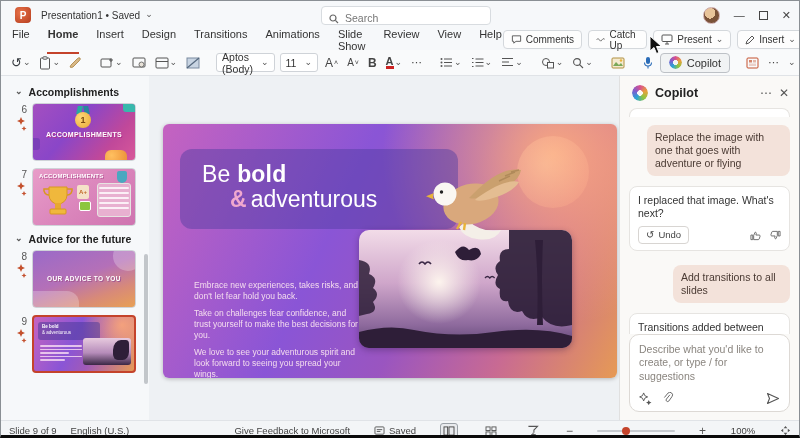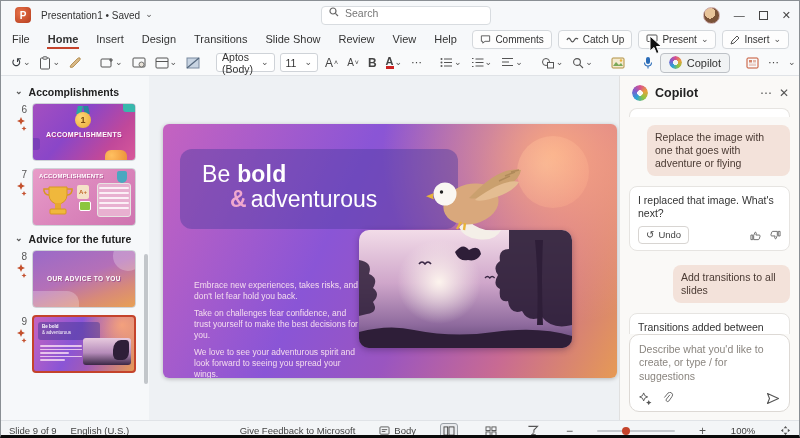--- a/index.html
+++ b/index.html
@@ -4,21 +4,21 @@
 <style>
   * { margin:0; padding:0; box-sizing:border-box; }
   html,body { width:800px; height:438px; overflow:hidden; }
   body { font-family:"Liberation Sans", sans-serif; background:#f6f8fa; border:1px solid #8a8f94; border-bottom:3px solid #0a0a0a; position:relative; }
 
   
   .titlebar { height:28px; display:flex; align-items:center; padding:0 8px; background:#f6f8fa; position:relative; }
   .ppt-icon { width:16px; height:16px; border-radius:4px; background:radial-gradient(circle at 35% 35%, #e8734a, #b53d1e); margin:0 10px 0 6px; color:#fff; font-size:10px; font-weight:bold; display:flex; align-items:center; justify-content:center; }
   .doc-title { font-size:10px; color:#333; display:flex; align-items:center; gap:5px; }
   .chev::after { content:"⌄"; font-size:9px; color:#555; position:relative; top:-2px; }
-  .searchbox { position:absolute; left:320px; top:5px; width:170px; height:19px; background:#fff; border:1px solid #d8dce0; border-radius:4px; display:flex; align-items:flex-start; padding:0 7px; gap:6px; }
+  .searchbox { position:absolute; left:320px; top:5px; width:170px; height:19px; background:#fff; border:1px solid #d8dce0; border-radius:4px; display:flex; align-items:flex-end; padding:0 7px; gap:6px; }
   .searchbox input { border:none; outline:none; font-size:10.5px; width:120px; background:transparent; color:#444; font-family:"Liberation Sans",sans-serif; }
   .win-controls { margin-left:auto; display:flex; align-items:center; gap:14px; }
   .avatar { width:17px; height:17px; border-radius:50%; background:radial-gradient(circle at 40% 35%, #e8c49a 0 40%, #7a5238 41% 75%, #3c2a20 76%); border:1px solid #caa; }
   .wc { font-size:11px; color:#444; cursor:default; }
   .wc-box { width:9px; height:9px; border:1px solid #444; }
 
   
   .menurow { height:21px; display:flex; align-items:center; padding:0 10px; background:#f6f8fa; }
   .menu-items { display:flex; gap:16px; font-size:11px; color:#333; }
   .menu-item { padding:2px 1px; }
@@ -156,20 +156,21 @@
   </div>
 </div>
 
 <div class="menurow">
   <div class="menu-items">
     <span class="menu-item">File</span>
     <span class="menu-item active">Home</span>
     <span class="menu-item">Insert</span>
     <span class="menu-item">Design</span>
     <span class="menu-item">Transitions</span>
+    <span class="menu-item">Animations</span>
     <span class="menu-item">Slide Show</span>
     <span class="menu-item">Review</span>
     <span class="menu-item">View</span>
     <span class="menu-item">Help</span>
   </div>
   <div class="menu-actions">
     <div class="mbtn">
       <svg width="11" height="11" viewBox="0 0 12 12">
           <path d="M1.5 2h9v6h-5l-2.5 2v-2h-1.5z" fill="none" stroke="#555" stroke-width="1"></path>
         </svg>
@@ -578,21 +579,21 @@
 <div class="statusbar">
   <span>Slide 9 of 9</span>
   <span>English (U.S.)</span>
   <div class="sb-right">
     <span>Give Feedback to Microsoft</span>
     <span style="display:flex;align-items:center;gap:4px">
       <svg width="11" height="10" viewBox="0 0 12 11">
           <rect x="1" y="1" width="10" height="8" rx="1" fill="none" stroke="#555" stroke-width="1"></rect>
           <path d="M3 4h6M3 6h4" stroke="#555" stroke-width="1"></path>
         </svg>
-      <span>Body</span>
+      <span>Saved</span>
     </span>
     <span class="viewic active">
       <svg width="12" height="10" viewBox="0 0 13 11">
           <rect x="1" y="1" width="4" height="9" fill="none" stroke="#444" stroke-width="1"></rect>
           <rect x="6.5" y="1" width="5.5" height="9" fill="none" stroke="#444" stroke-width="1"></rect>
         </svg>
     </span>
     <span class="viewic">
       <svg width="12" height="10" viewBox="0 0 13 11">
           <rect x="1" y="1" width="4.5" height="4" fill="none" stroke="#555" stroke-width="1"></rect>

